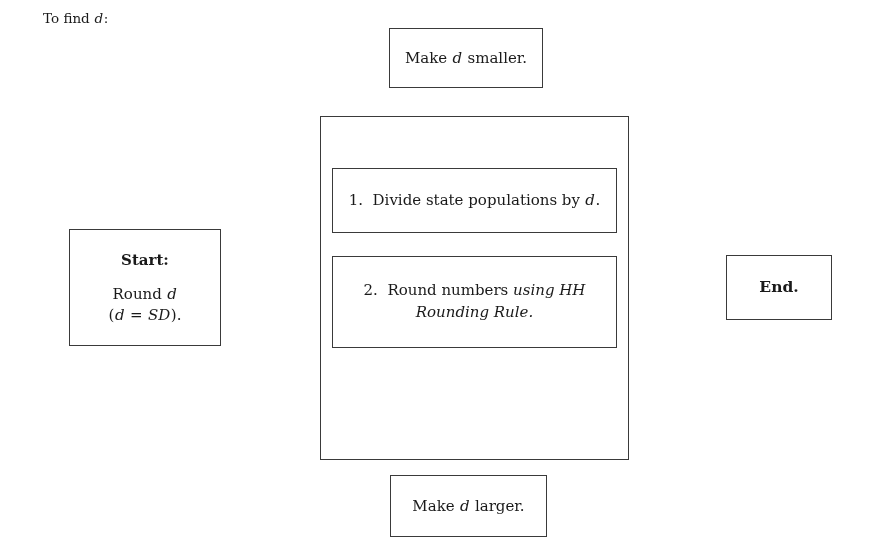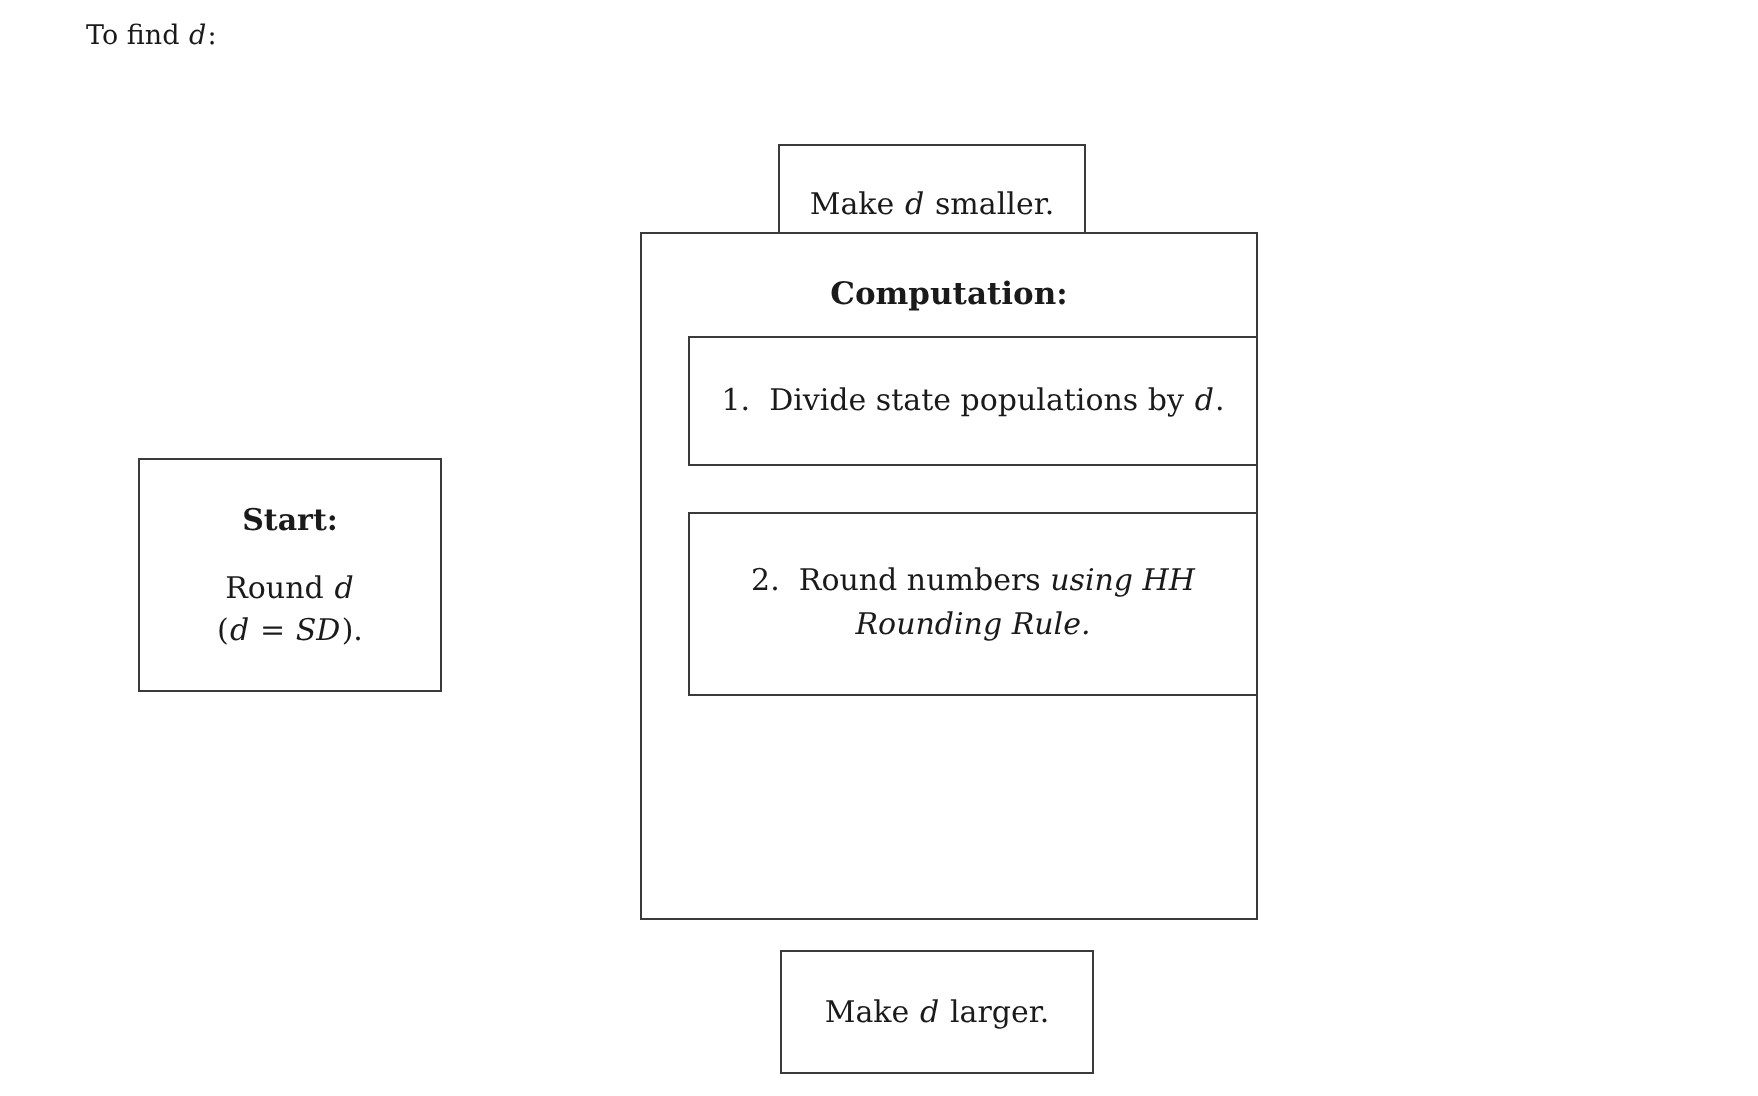--- a/index.html
+++ b/index.html
@@ -56,21 +56,20 @@
     left: 4px;
     top: 10px;
     font-size: 13.5px;
   }
   #box-make-smaller {
     left: 389px;
     top: 28px;
     width: 154px;
     height: 60px;
     font-size: 15px;
-    margin-top: 44px;
   }
   #box-computation {
     left: 320px;
     top: 116px;
     width: 309px;
     height: 344px;
     justify-content: flex-start;
     align-items: center;
     padding: 0;
   }
@@ -88,21 +87,20 @@
     box-sizing: border-box;
     border: 1px solid #3a3a3a;
     background: #ffffff;
     display: flex;
     align-items: center;
     justify-content: center;
     text-align: center;
     font-size: 15px;
     line-height: 1.45;
     padding: 2px 8px;
-    margin-left: 12px;
   }
   #step-1 {
     left: 11px;
     top: 51px;
     width: 285px;
     height: 65px;
   }
   #step-2 {
     left: 11px;
     top: 139px;
@@ -152,37 +150,39 @@
 <div id="canvas">
 
   <div id="intro-caption" class="caption"><span>To find </span><span class="var">d</span><span>:</span></div>
 
   <div id="box-make-smaller" class="box">
     <div><span>Make </span><span class="var">d</span><span> smaller.</span></div>
   </div>
 
   <div id="box-computation" class="box">
 
-    <div id="computation-title">Computation:</div>
 
     <div id="step-1" class="step-box">
       <div><span>1.</span>&nbsp;&nbsp;<span>Divide state populations by </span><span class="var">d</span><span>.</span></div>
     </div>
 
     <div id="step-2" class="step-box">
       <div><span>2.</span>&nbsp;&nbsp;<span>Round numbers </span><span class="ital">using HH Rounding Rule.</span></div>
     </div>
 
 
   </div>
 
   <div id="box-start" class="box">
     <span class="line line-title">Start:</span>
     <span class="line"><span>Round </span><span class="var">d</span></span>
     <span class="line"><span>(</span><span class="var">d</span><span> = </span><span class="var">SD</span><span>).</span></span>
   </div>
 
+  <div id="box-end" class="box">
+    <div>End.</div>
+  </div>
 
   <div id="box-make-larger" class="box">
     <div><span>Make </span><span class="var">d</span><span> larger.</span></div>
   </div>
 
 </div>
 
 </body></html>

